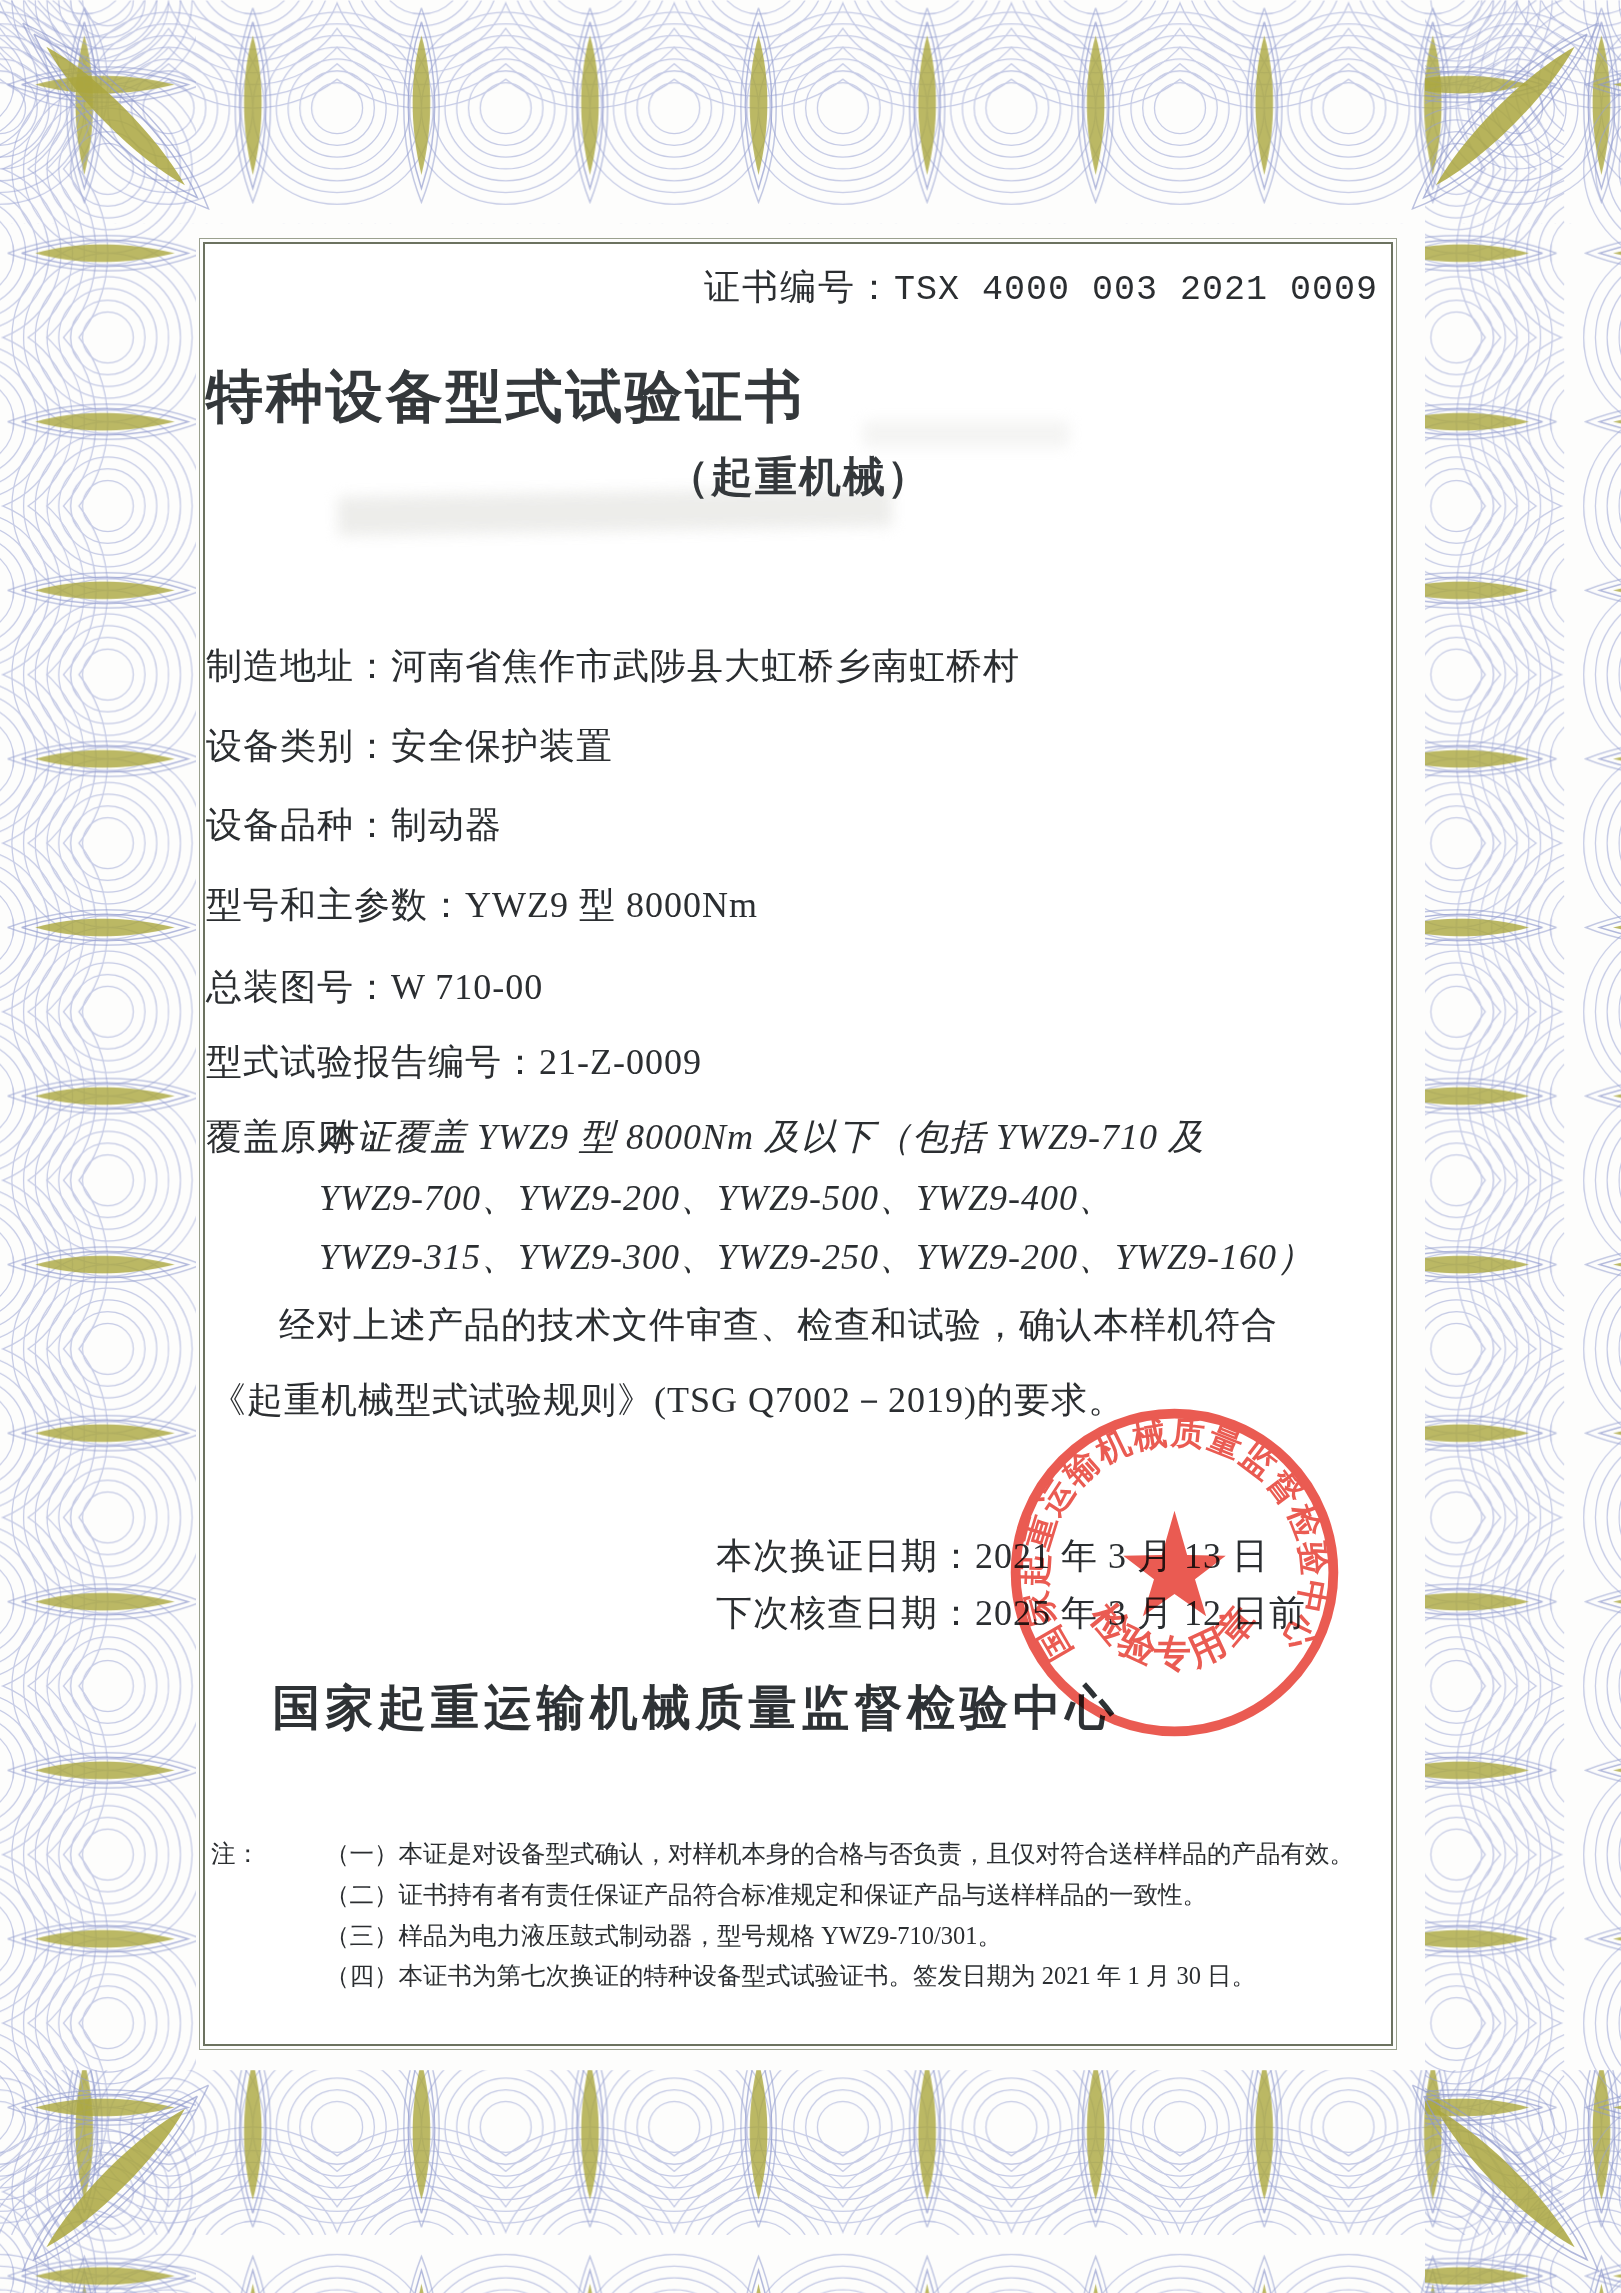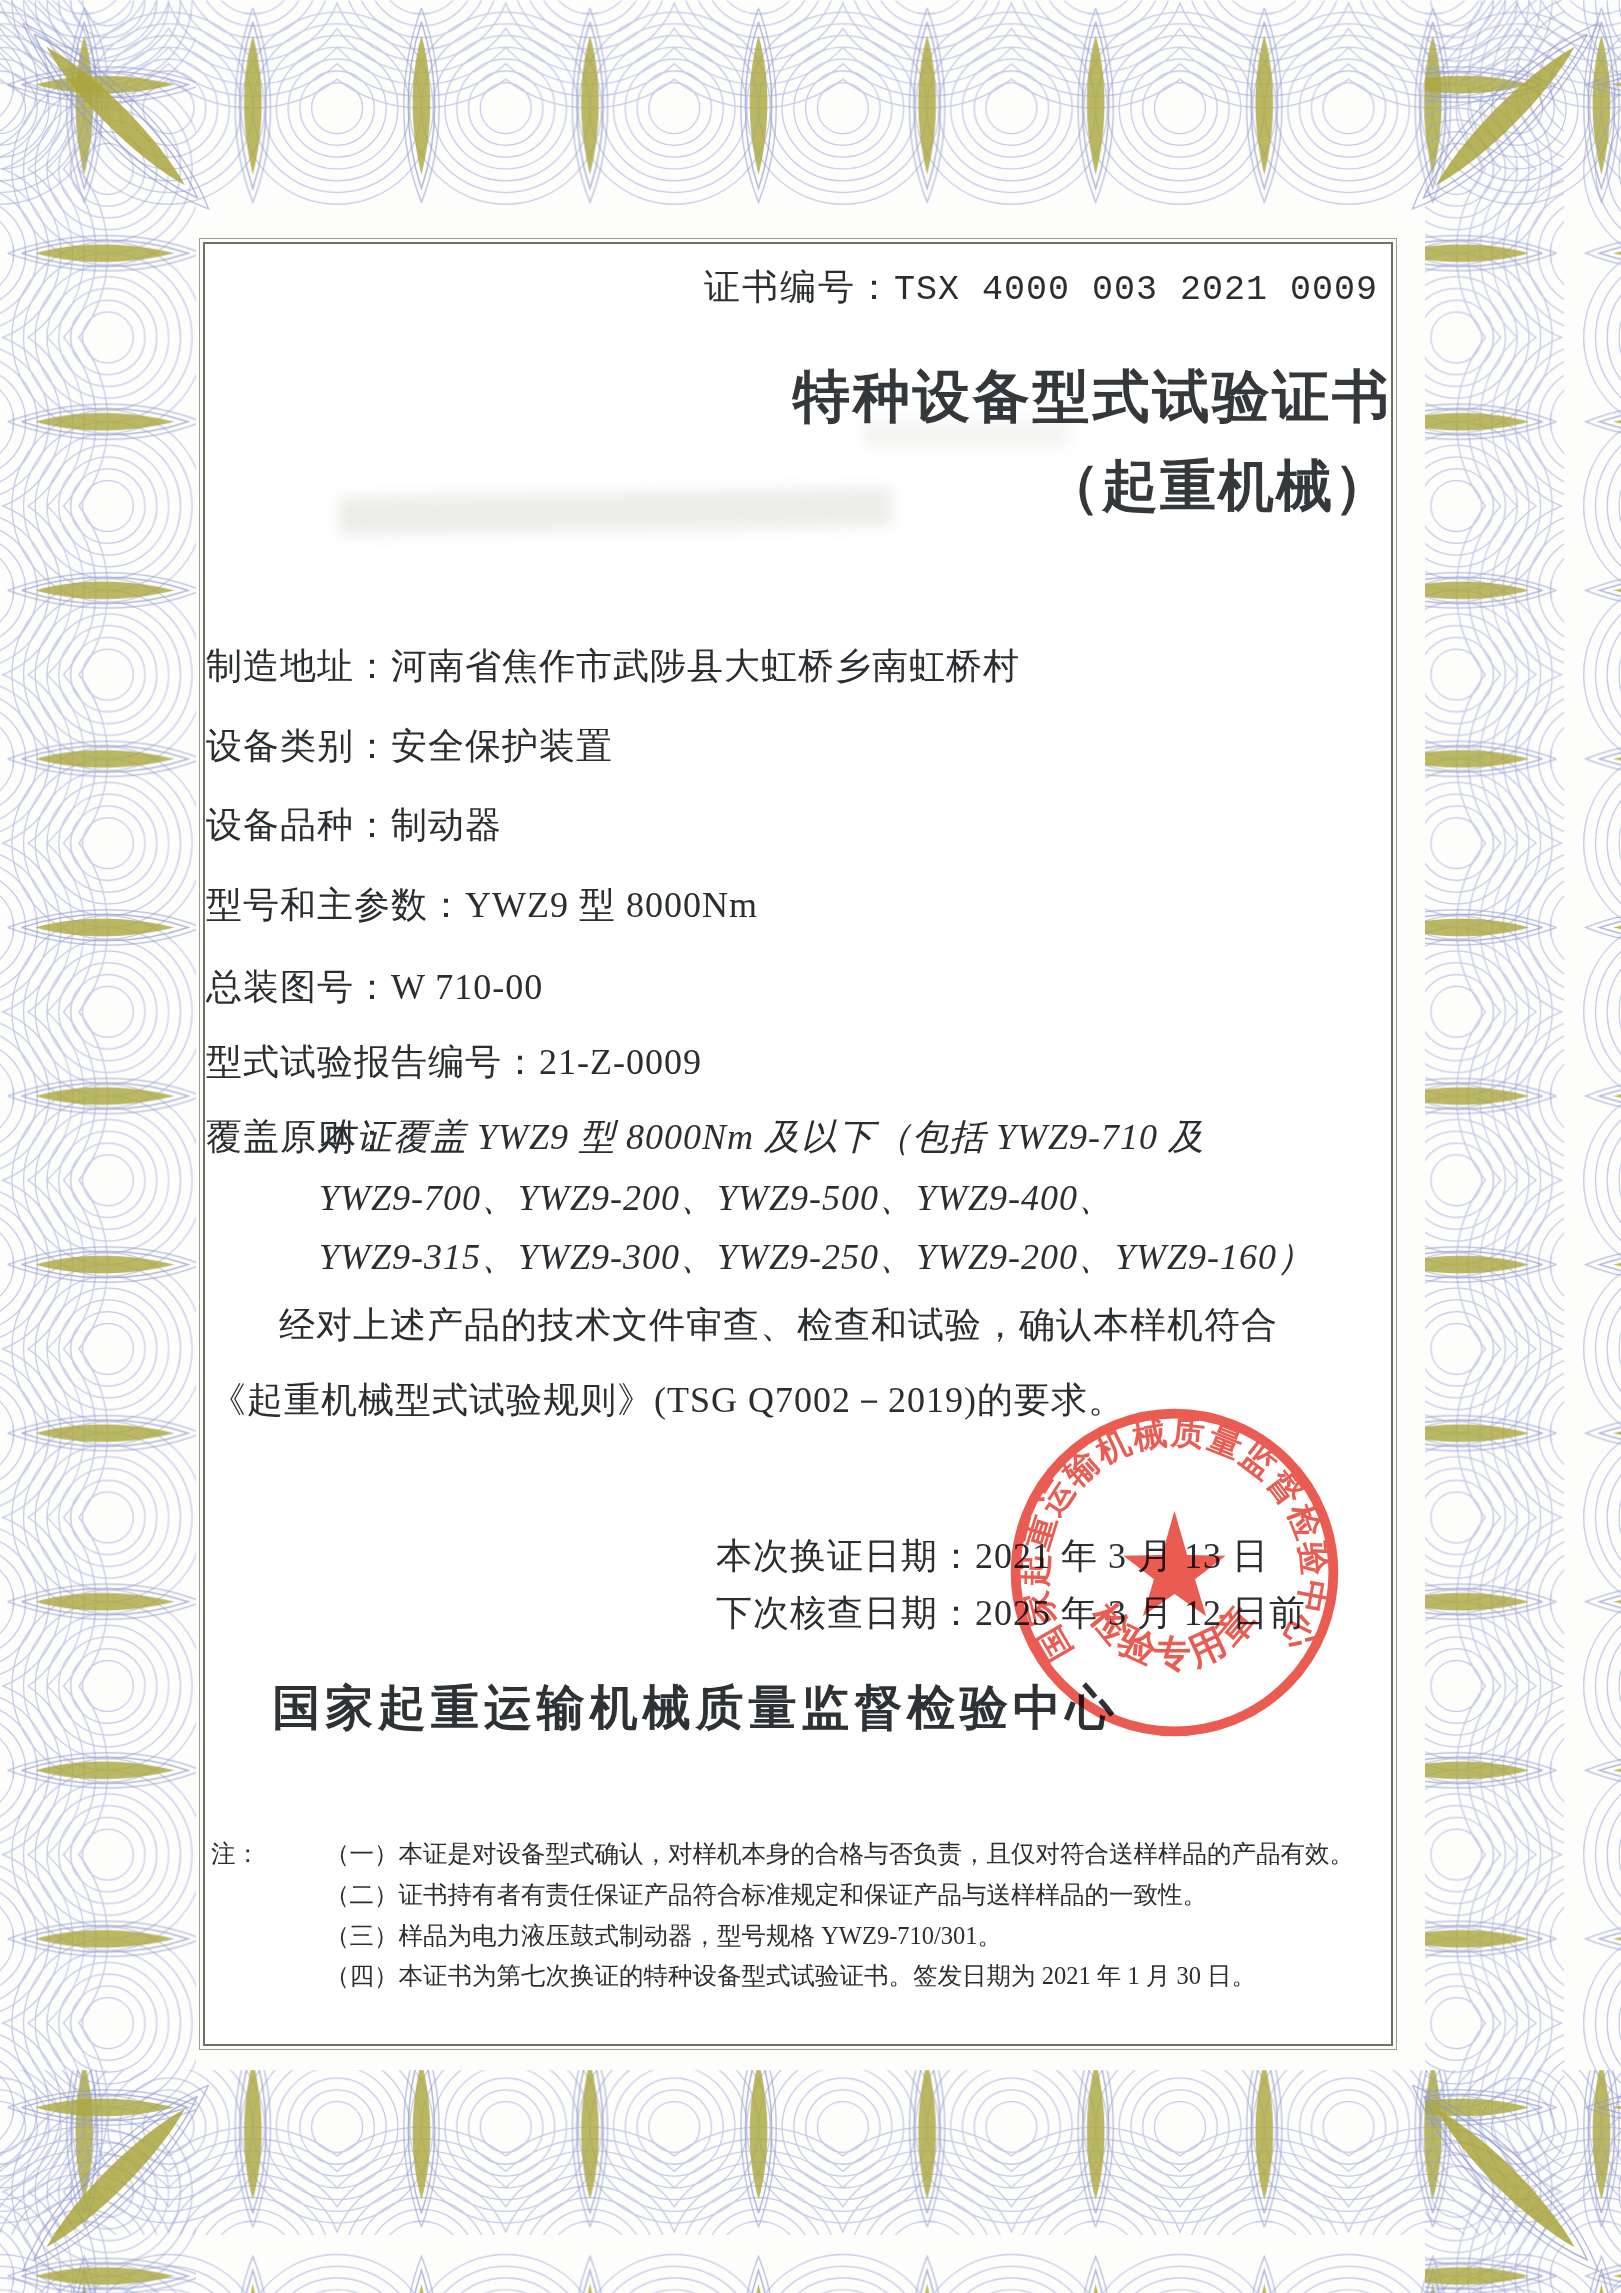--- a/index.html
+++ b/index.html
@@ -6,23 +6,23 @@
   .page{position:relative;width:1621px;height:2294px;background:#fdfdfc;overflow:hidden;
         font-family:"Liberation Serif","DejaVu Serif",serif;color:#2b2e31;}
   .borderart{position:absolute;left:0;top:0;z-index:0;}
   .frame{position:absolute;left:203px;top:242px;width:1186px;height:1800px;
          border:2px solid #6c7260;outline:1px solid #9aa08e;outline-offset:3.9px;
          background:rgba(255,255,255,0.92);z-index:1;}
   .content{position:absolute;left:0;top:0;width:1621px;height:2294px;z-index:2;}
   .txt{position:absolute;white-space:nowrap;}
   .certno{top:263px;right:243px;font-size:36px;letter-spacing:2px;}
   .certno .num{font-family:"Liberation Mono","DejaVu Sans Mono",monospace;font-size:35px;letter-spacing:1px;}
-  .title{top:359px;left:206px;width:1186px;text-align:right;font-size:57px;font-weight:bold;
+  .title{top:359px;left:206px;width:1186px;text-align:left;font-size:57px;font-weight:bold;
          font-family:"Liberation Sans","DejaVu Sans",sans-serif;letter-spacing:2.9px;color:#34383b;}
-  .subtitle{top:449px;left:206px;width:1186px;text-align:right;font-size:56px;font-weight:bold;
+  .subtitle{top:449px;left:206px;width:1186px;text-align:center;font-size:42px;font-weight:bold;
             font-family:"Liberation Sans","DejaVu Sans",sans-serif;letter-spacing:2px;color:#34383b;}
   .field{left:206px;font-size:36px;letter-spacing:1px;}
   .cov-val{left:319px;font-size:36px;letter-spacing:1px;font-style:italic;}
   .concl1{left:267px;top:1301px;font-size:36px;letter-spacing:1px;margin-left:12px;}
   .concl2{left:210px;top:1376px;font-size:36px;letter-spacing:1px;}
   .daterow{left:716px;font-size:36px;letter-spacing:1px;}
   .issuer{top:1676px;left:127px;width:1137px;text-align:center;font-size:48px;font-weight:bold;
           font-family:"Liberation Sans","DejaVu Sans",sans-serif;letter-spacing:4.9px;color:#2e3235;}
   .notelbl{left:211px;font-size:24.5px;}
   .note{left:277px;font-size:24.5px;letter-spacing:0px;margin-left:48px;}

